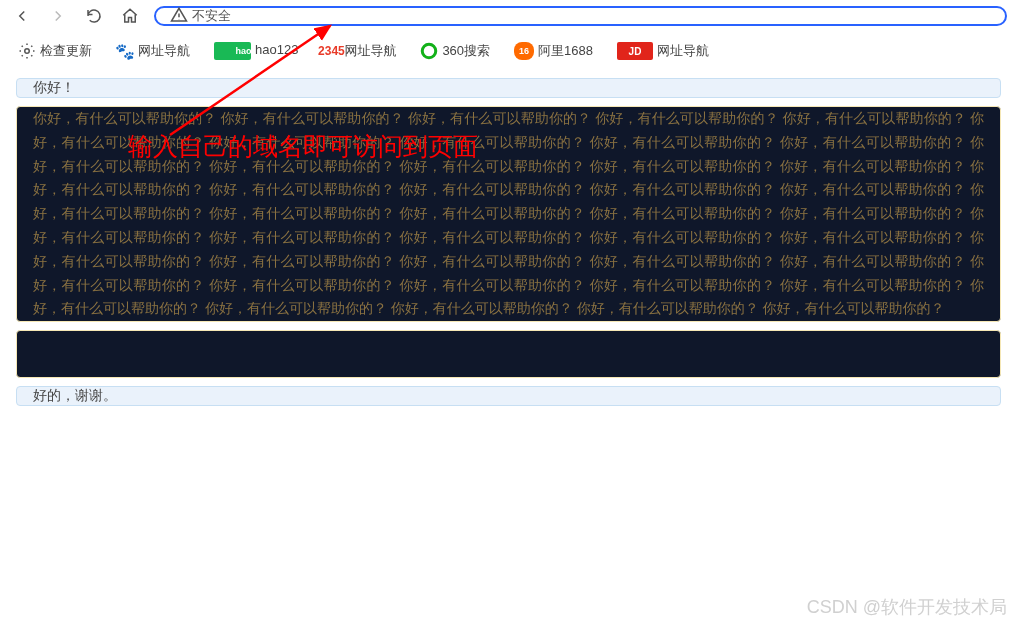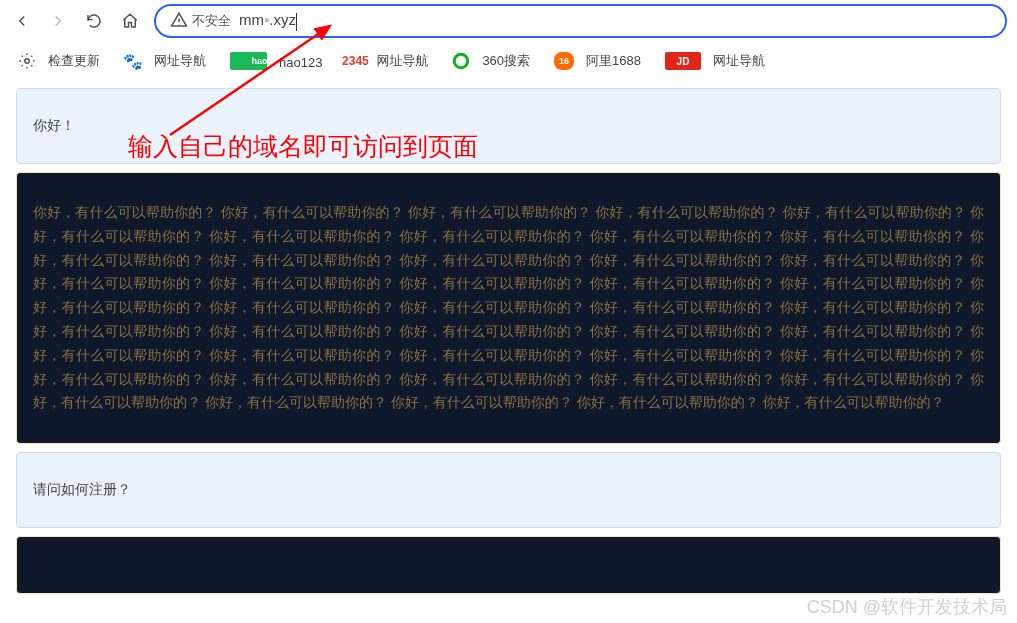--- a/index.html
+++ b/index.html
@@ -25,21 +25,21 @@
       cursor: pointer;
     }
     .nav-btn svg { width: 18px; height: 18px; }
     .url-bar {
       flex: 1;
       display: flex;
       align-items: center;
       border: 2px solid #2962ff;
       border-radius: 20px;
       padding: 4px 14px;
-      height: 34px;
+      height: 20px;
       gap: 8px;
     }
     .url-warning {
       display: flex;
       align-items: center;
       gap: 4px;
       color: #555;
       font-size: 13px;
     }
     .url-warning svg { width: 18px; height: 18px; }
@@ -60,42 +60,42 @@
     }
     .bookmarks {
       display: flex;
       align-items: center;
       gap: 24px;
       padding: 10px 18px 8px;
       border-bottom: none;
       font-size: 13px;
       color: #444;
     }
-    .bm-item { display: flex; align-items: flex-end; gap: 12px; cursor: pointer; }
+    .bm-item { display: flex; align-items: flex-start; gap: 4px; cursor: pointer; }
     .bm-icon { width: 18px; height: 18px; display: inline-flex; align-items: center; justify-content: center; }
     .annotation {
       position: absolute;
       color: #ff0000;
       font-size: 25px;
       z-index: 10;
       pointer-events: none;
     }
     .annotation-arrow {
       position: absolute;
       z-index: 10;
       pointer-events: none;
     }
     .chat-container {
       padding: 0 16px;
       margin-top: 10px;
     }
     .msg {
       border: 1px solid;
       border-radius: 4px;
-      padding: 28px 16px;
+      padding: 0 16px;
       margin-bottom: 8px;
       font-size: 14px;
       color: #444;
     }
     .msg-blue {
       background: #eaf2fb;
       border-color: #c7dff3;
     }
     .msg-yellow {
       background: #0f172a;
@@ -144,23 +144,20 @@
   </div>
   <div class="url-bar">
     <span class="url-warning">
       <span>
         <svg viewBox="0 0 24 24" fill="none" stroke="#555" stroke-width="2">
             <path d="M12 3L2 20h20L12 3z M12 10v5 M12 17.5v.5"></path>
           </svg>
       </span>
       <span>不安全</span>
     </span>
-    <span class="url-text">
-      <span>mm</span><span class="gray">▪</span><span>.xyz</span><span class="url-cursor"></span>
-    </span>
   </div>
 </div>
 
 <div class="bookmarks">
   <div class="bm-item">
     <span class="bm-icon">
       <svg viewBox="0 0 24 24" fill="none" stroke="#555" stroke-width="2">
           <circle cx="12" cy="12" r="3"></circle>
           <path d="M12 2v2M12 20v2M4.93 4.93l1.4 1.4M17.66 17.66l1.4 1.4M2 12h2M20 12h2M4.93 19.07l1.4-1.4M17.66 6.34l1.4-1.4"></path>
         </svg>
@@ -207,23 +204,23 @@
 </svg>
 <div class="annotation" style="left:128px;top:130px;">输入自己的域名即可访问到页面</div>
 
 <div class="chat-container">
   <div class="msg msg-blue">
     <span>你好！</span>
   </div>
 
   <div class="msg msg-yellow msg-repeat" id="repeat-msg">你好，有什么可以帮助你的？ 你好，有什么可以帮助你的？ 你好，有什么可以帮助你的？ 你好，有什么可以帮助你的？ 你好，有什么可以帮助你的？ 你好，有什么可以帮助你的？ 你好，有什么可以帮助你的？ 你好，有什么可以帮助你的？ 你好，有什么可以帮助你的？ 你好，有什么可以帮助你的？ 你好，有什么可以帮助你的？ 你好，有什么可以帮助你的？ 你好，有什么可以帮助你的？ 你好，有什么可以帮助你的？ 你好，有什么可以帮助你的？ 你好，有什么可以帮助你的？ 你好，有什么可以帮助你的？ 你好，有什么可以帮助你的？ 你好，有什么可以帮助你的？ 你好，有什么可以帮助你的？ 你好，有什么可以帮助你的？ 你好，有什么可以帮助你的？ 你好，有什么可以帮助你的？ 你好，有什么可以帮助你的？ 你好，有什么可以帮助你的？ 你好，有什么可以帮助你的？ 你好，有什么可以帮助你的？ 你好，有什么可以帮助你的？ 你好，有什么可以帮助你的？ 你好，有什么可以帮助你的？ 你好，有什么可以帮助你的？ 你好，有什么可以帮助你的？ 你好，有什么可以帮助你的？ 你好，有什么可以帮助你的？ 你好，有什么可以帮助你的？ 你好，有什么可以帮助你的？ 你好，有什么可以帮助你的？ 你好，有什么可以帮助你的？ 你好，有什么可以帮助你的？ 你好，有什么可以帮助你的？ 你好，有什么可以帮助你的？ 你好，有什么可以帮助你的？ 你好，有什么可以帮助你的？ 你好，有什么可以帮助你的？ 你好，有什么可以帮助你的？ </div>
 
-  <div class="msg msg-blue">
-    <span>请问如何注册？</span>
-  </div>
 
   <div class="msg msg-yellow tall">
     <span></span>
   </div>
 
+  <div class="msg msg-blue">
+    <span>好的，谢谢。</span>
+  </div>
 </div>
 
 <div class="watermark">CSDN @软件开发技术局</div>
 
 </body></html>

